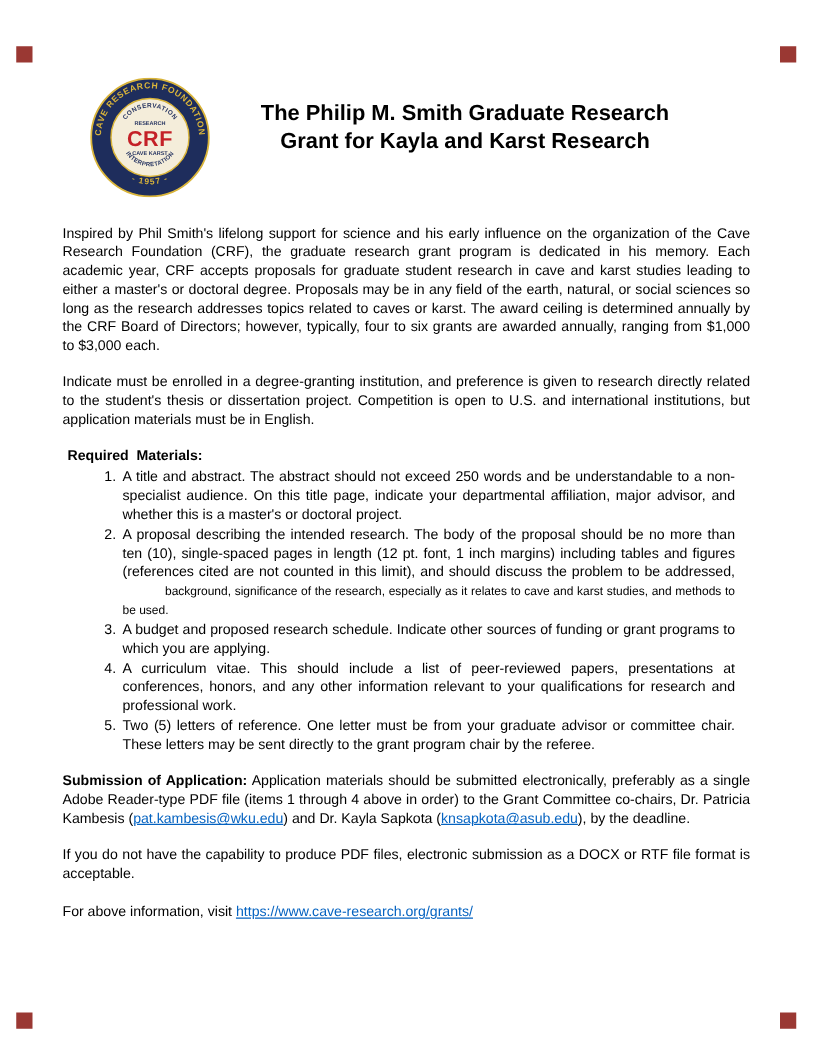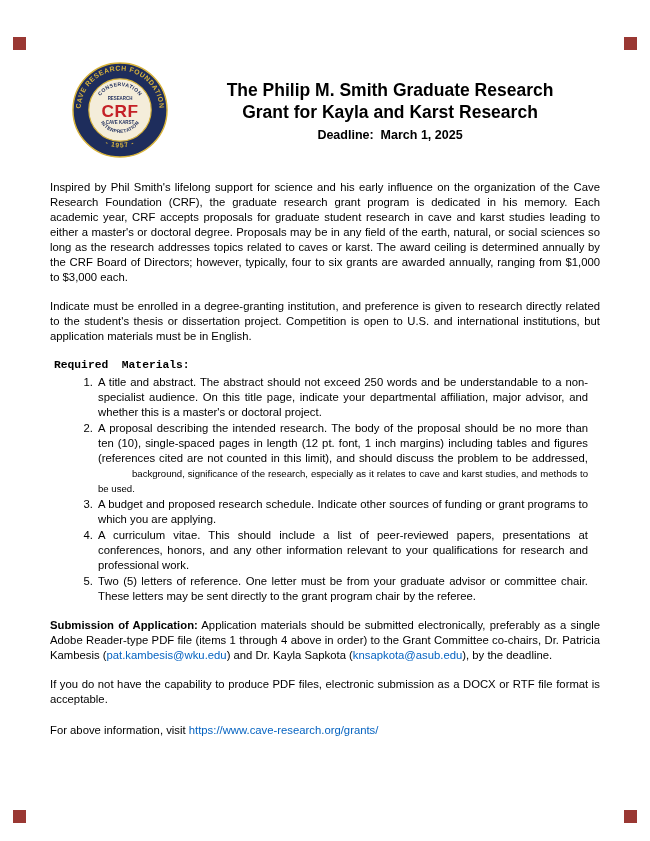--- a/index.html
+++ b/index.html
@@ -14,32 +14,32 @@
     overflow:hidden;
   }
   .corner { position:absolute; width:13px; height:13px; background:#9a3833; }
   .corner.tl { top:37px; left:13px; }
   .corner.tr { top:37px; right:13px; }
   .corner.bl { bottom:18px; left:13px; }
   .corner.br { bottom:18px; right:13px; }
 
   .header { position:relative; height:168px; }
   .logo-wrap { position:absolute; left:72px; top:62px; width:96px; height:96px; }
-  .titles { position:absolute; left:178px; width:424px; top:80px; text-align:center; }
+  .titles { position:absolute; left:160px; width:424px; top:80px; text-align:center; }
   .title-line { font-size:17.5px; font-weight:bold; line-height:1.25; color:#000; }
   .deadline { font-size:12.5px; font-weight:bold; margin-top:4px; white-space:pre-wrap; }
 
   .main { padding:12px 50px 0 50px; font-size:11.3px; line-height:1.33; }
   .main p { text-align:justify; margin-bottom:14px; }
-  .req-heading { font-weight:bold; margin:0 0 2px 4px; white-space:pre-wrap;font-family:Liberation Mono, monospace; }
+  .req-heading { font-weight:bold; margin:0 0 2px 4px; white-space:pre-wrap; }
   ol.req-list { margin:0 12px 14px 0; padding-left:46px; }
   ol.req-list li { text-align:justify; padding-left:2px; margin-bottom:1px; }
   .small-text { font-size:9.6px;padding-left:34px; }
   .bold { font-weight:bold; }
-  a.link { color:#0563c1; cursor:pointer; }
+  a.link { color:#0563c1; text-decoration:underline; cursor:pointer; }
   .pdf-note { margin-top:14px; }
   .more-info { margin-top:16px; }
 
   
   .seal-crf { font-weight:bold; fill:#c42127; }
 </style>
 </head>
 <body>
 
 <div class="page">
@@ -75,21 +75,20 @@
         <text x="50" y="57" class="seal-crf" font-size="18" text-anchor="middle" letter-spacing="0.5">CRF</text>
         <text x="50" y="65" fill="#1e2d5c" font-size="4.6" font-weight="bold" text-anchor="middle">CAVE KARST</text>
         <text fill="#1e2d5c" font-size="5" font-weight="bold" letter-spacing="0.3">
           <textPath href="#arcBottomInner" startOffset="50%" text-anchor="middle">INTERPRETATION</textPath>
         </text>
       </svg>
     </div>
     <div class="titles">
       <div class="title-line">The Philip M. Smith Graduate Research</div>
       <div class="title-line">Grant for Kayla and Karst Research</div>
-      <div class="deadline">Deadline:  March 1, 2025</div>
     </div>
   </div>
 
   <div class="main">
 
     <p>Inspired by Phil Smith's lifelong support for science and his early influence on the organization of the Cave Research Foundation (CRF), the graduate research grant program is dedicated in his memory. Each academic year, CRF accepts proposals for graduate student research in cave and karst studies leading to either a master's or doctoral degree. Proposals may be in any field of the earth, natural, or social sciences so long as the research addresses topics related to caves or karst. The award ceiling is determined annually by the CRF Board of Directors; however, typically, four to six grants are awarded annually, ranging from $1,000 to $3,000 each.</p>
 
     <p>Indicate must be enrolled in a degree-granting institution, and preference is given to research directly related to the student's thesis or dissertation project. Competition is open to U.S. and international institutions, but application materials must be in English.</p>
 
     <div class="req-heading">Required  Materials:</div>

